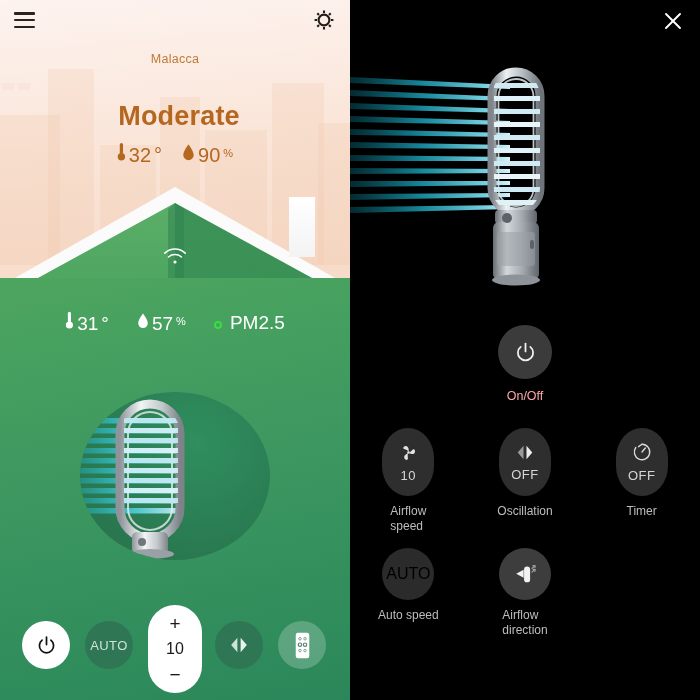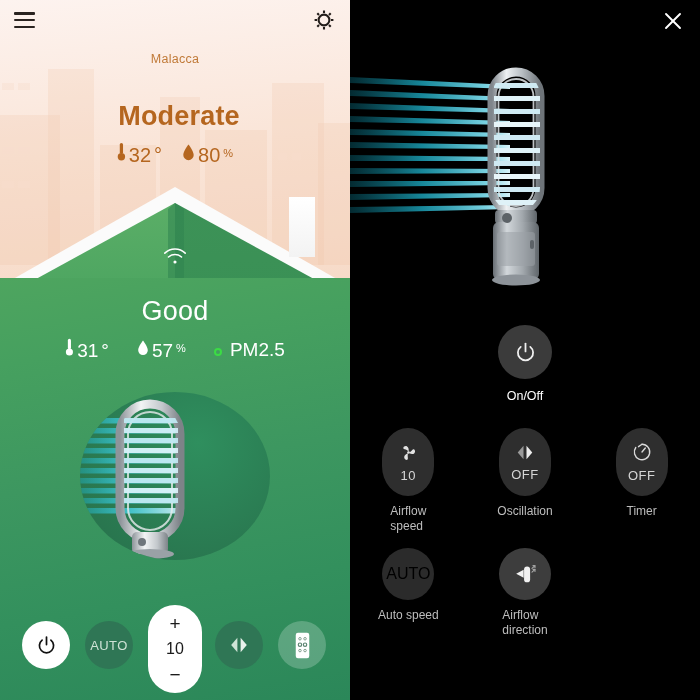--- a/index.html
+++ b/index.html
@@ -73,21 +73,21 @@
 
   
   .right { position:relative; width:350px; height:700px; background:#000; overflow:hidden; }
   .close { position:absolute; right:16px; top:10px; width:22px; height:22px; cursor:pointer; }
 
   .hero { position:absolute; left:0; top:50px; width:350px; height:245px; }
 
   .onoff-wrap { position:absolute; left:0; top:325px; width:350px; text-align:center; }
   .onoff-btn { width:54px; height:54px; border-radius:50%; background:#3b3b3b;
      margin:0 auto; display:flex; align-items:center; justify-content:center; cursor:pointer; }
-  .onoff-lbl { margin-top:10px; font-size:12.5px; color:#ffffff; }
+  .onoff-lbl { margin-top:10px; font-size:12.5px; color:#fca5a5; }
 
   .grid { position:absolute; left:0; top:428px; width:350px;
      display:grid; grid-template-columns:repeat(3,1fr); row-gap:14px; }
   .cell { display:flex; flex-direction:column; align-items:center; }
   .sq { width:52px; height:68px; border-radius:26px/30px; background:#2e2e2e;
         display:flex; flex-direction:column; align-items:center; justify-content:center;
         gap:5px; cursor:pointer; }
   .sq .sqval { font-size:13px; color:#d6d6d6; letter-spacing:.5px; }
   .circ { width:52px; height:52px; border-radius:50%; background:#2b2b2b;
           display:flex; align-items:center; justify-content:center; cursor:pointer; }
@@ -152,21 +152,21 @@
           </span>
           <span>32</span>
             <span>°</span>
         </span>
         <span class="stat">
           <span class="glyph">
             <svg viewBox="0 0 16 22" width="13" height="19">
               <path d="M8 1 C8 1 1.6 9.2 1.6 14 A6.4 6.4 0 0 0 14.4 14 C14.4 9.2 8 1 8 1 Z" fill="#b5661f"></path>
             </svg>
           </span>
-          <span>80</span>
+          <span>90</span>
             <span class="sup">%</span>
         </span>
       </div>
     </div>
 
     <div class="house">
       <svg class="roof-white" viewBox="0 0 366 130" preserveAspectRatio="none">
         <defs>
           <linearGradient id="roofFaceL" x1="0" y1="0" x2="0" y2="1">
             <stop offset="0" stop-color="#5bae67"></stop>
@@ -197,21 +197,20 @@
       <svg viewBox="0 0 28 20" width="26" height="19">
         <g fill="none" stroke="#ffffff" stroke-width="1.7" stroke-linecap="round">
           <path d="M3 7.4 A16 16 0 0 1 25 7.4"></path>
           <path d="M7 11.6 A10.5 10.5 0 0 1 21 11.6"></path>
         </g>
         <circle cx="14" cy="17" r="1.7" fill="#ffffff"></circle>
       </svg>
     </div>
 
     <div class="good-wrap">
-      <div class="good-title">Good</div>
       <div class="good-stats">
         <span class="stat">
           <span class="glyph">
             <svg viewBox="0 0 10 22" width="9" height="19">
               <rect x="3.1" y="1" width="3.6" height="12" rx="1.8" fill="#fff"></rect>
               <circle cx="4.9" cy="16.3" r="4.1" fill="#fff"></circle>
             </svg>
           </span>
           <span>31</span>
             <span>°</span>

